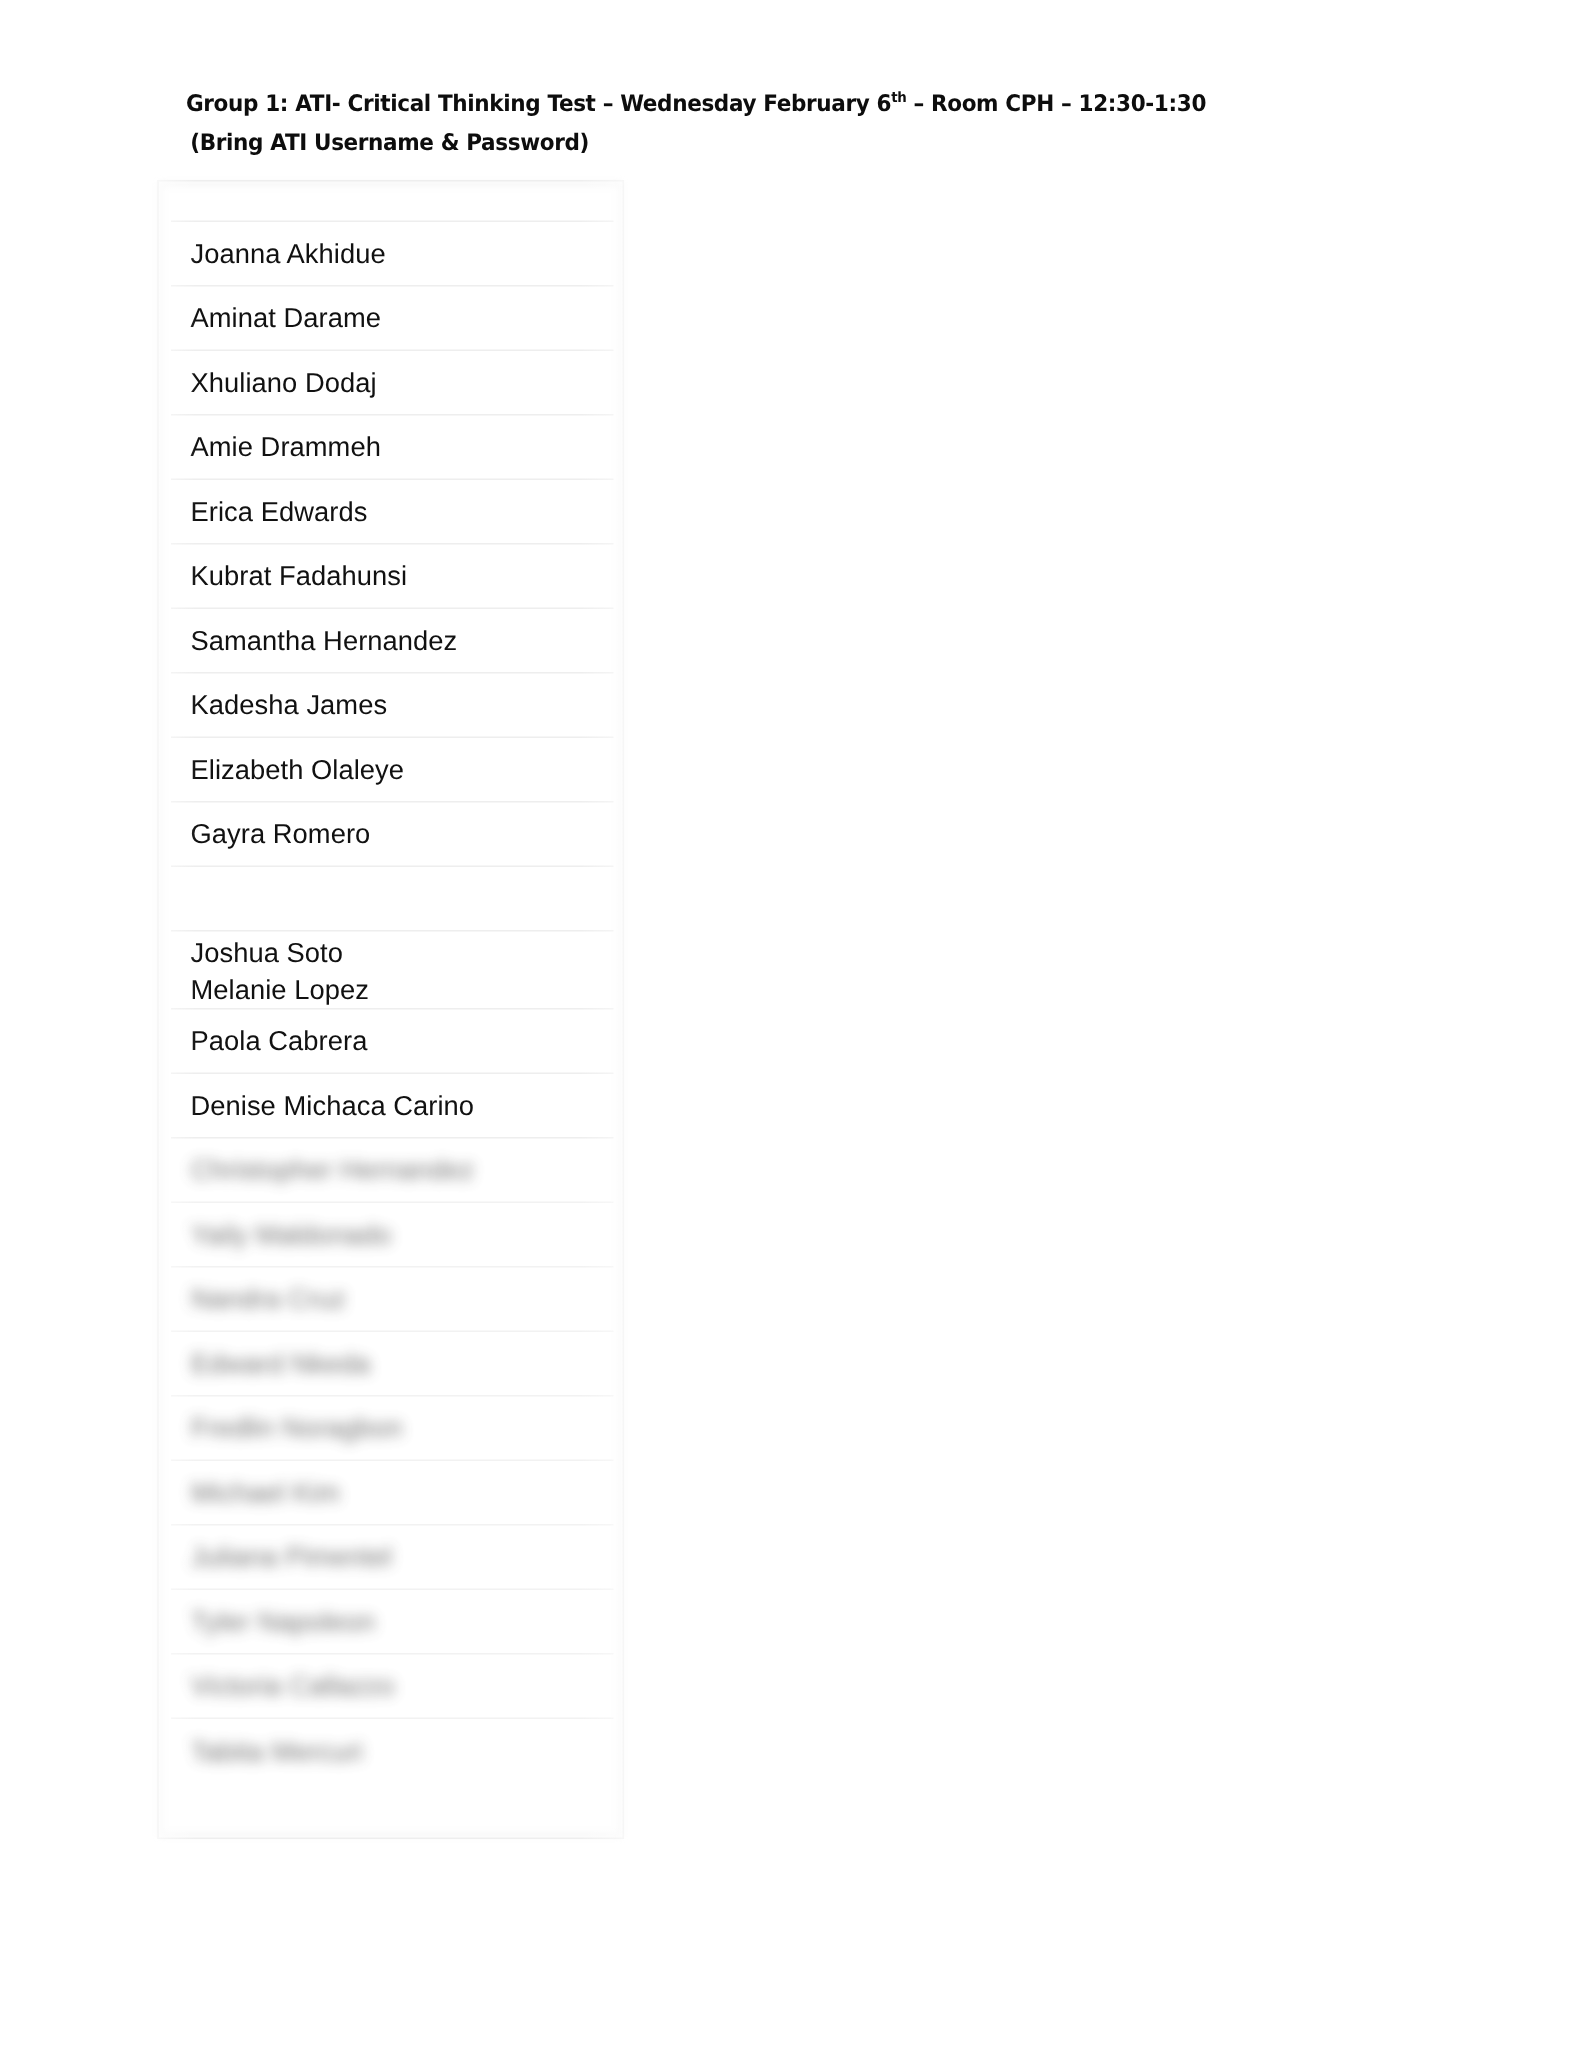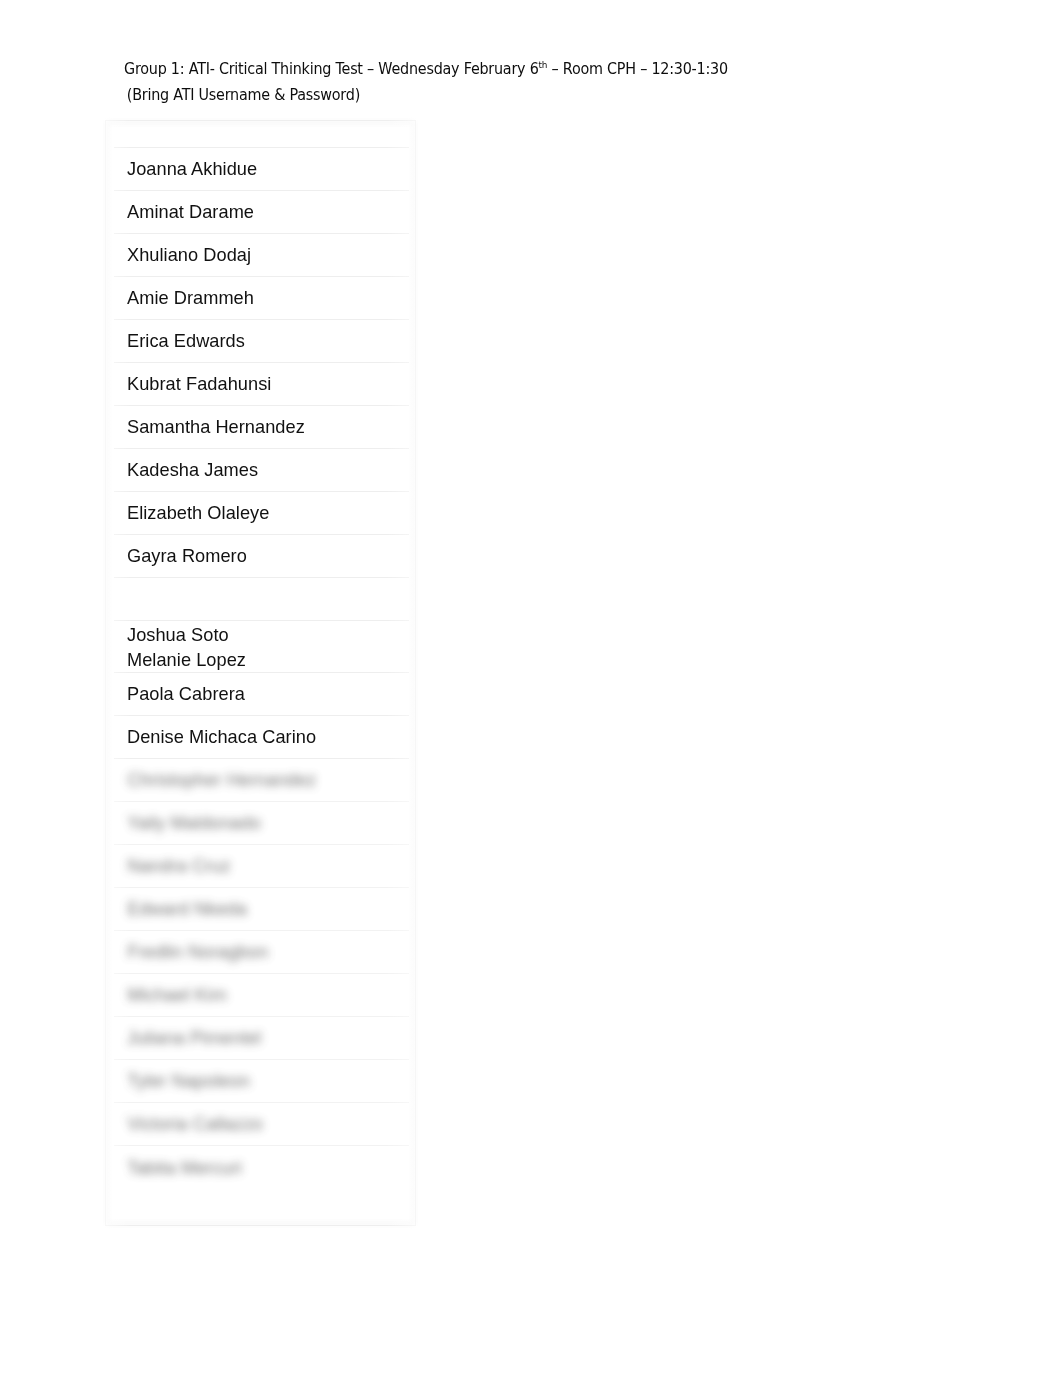--- a/index.html
+++ b/index.html
@@ -15,20 +15,21 @@
     color: #000000;
     overflow: hidden;
   }
 
   
   #header-block {
     position: absolute;
     left: 124px;
     top: 56px;
     width: 820px;
+    font-weight: bold;
   }
   .header-line {
     font-family: "DejaVu Sans", sans-serif;
     font-size: 15.2px;
     line-height: 26px;
     letter-spacing: -0.25px;
     color: #0d0d0d;
     white-space: nowrap;
     transform: scaleX(0.945);
     transform-origin: left center;

